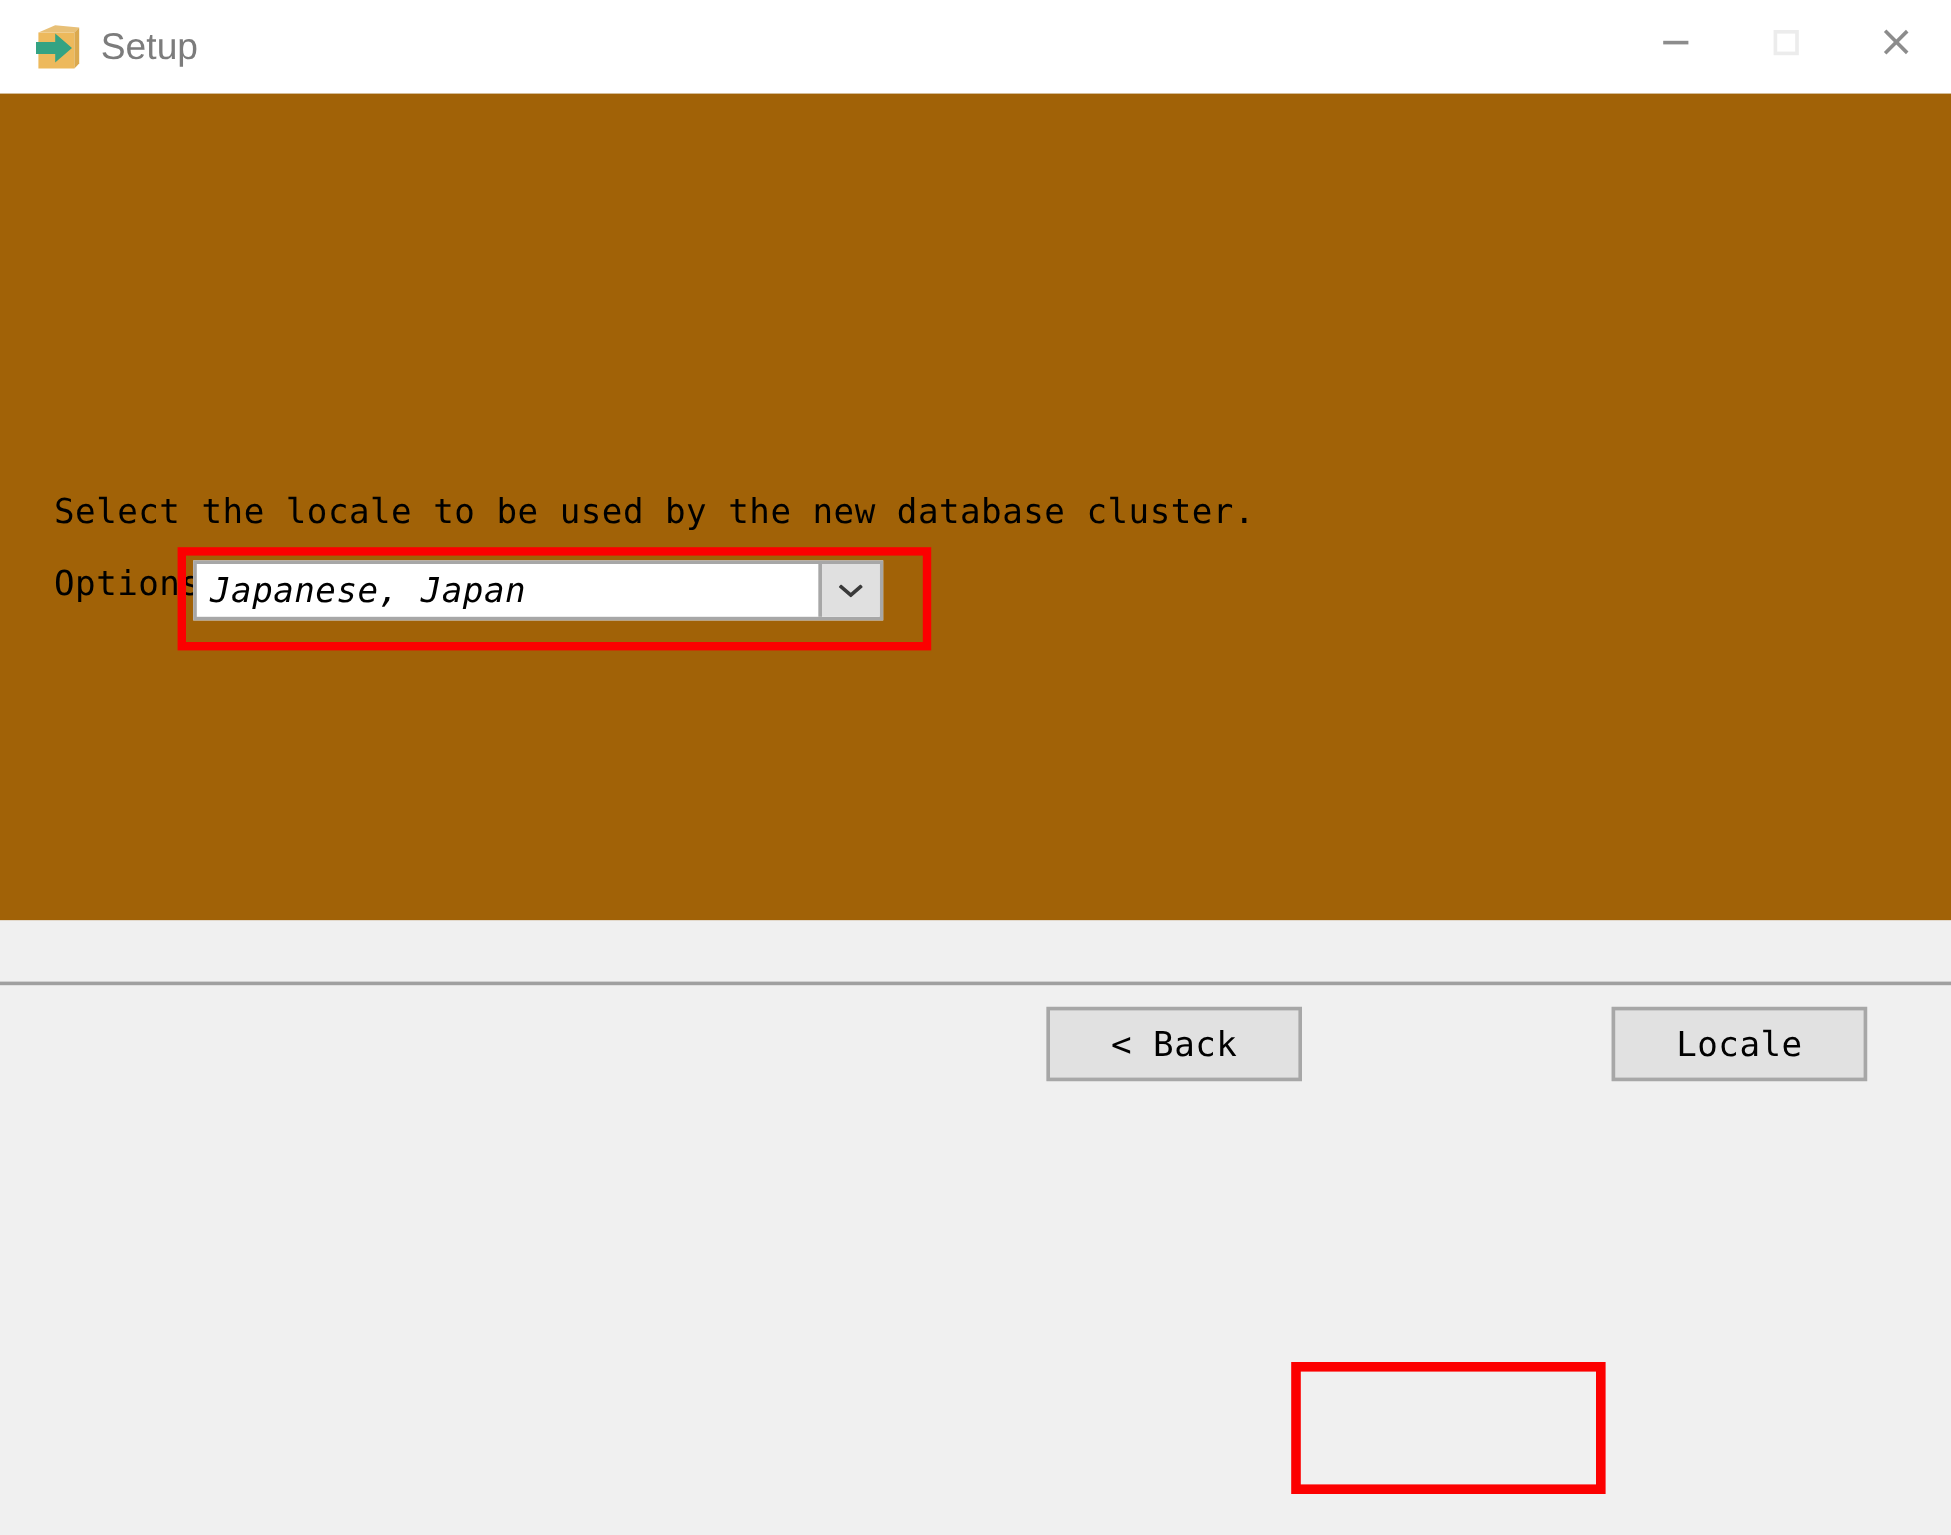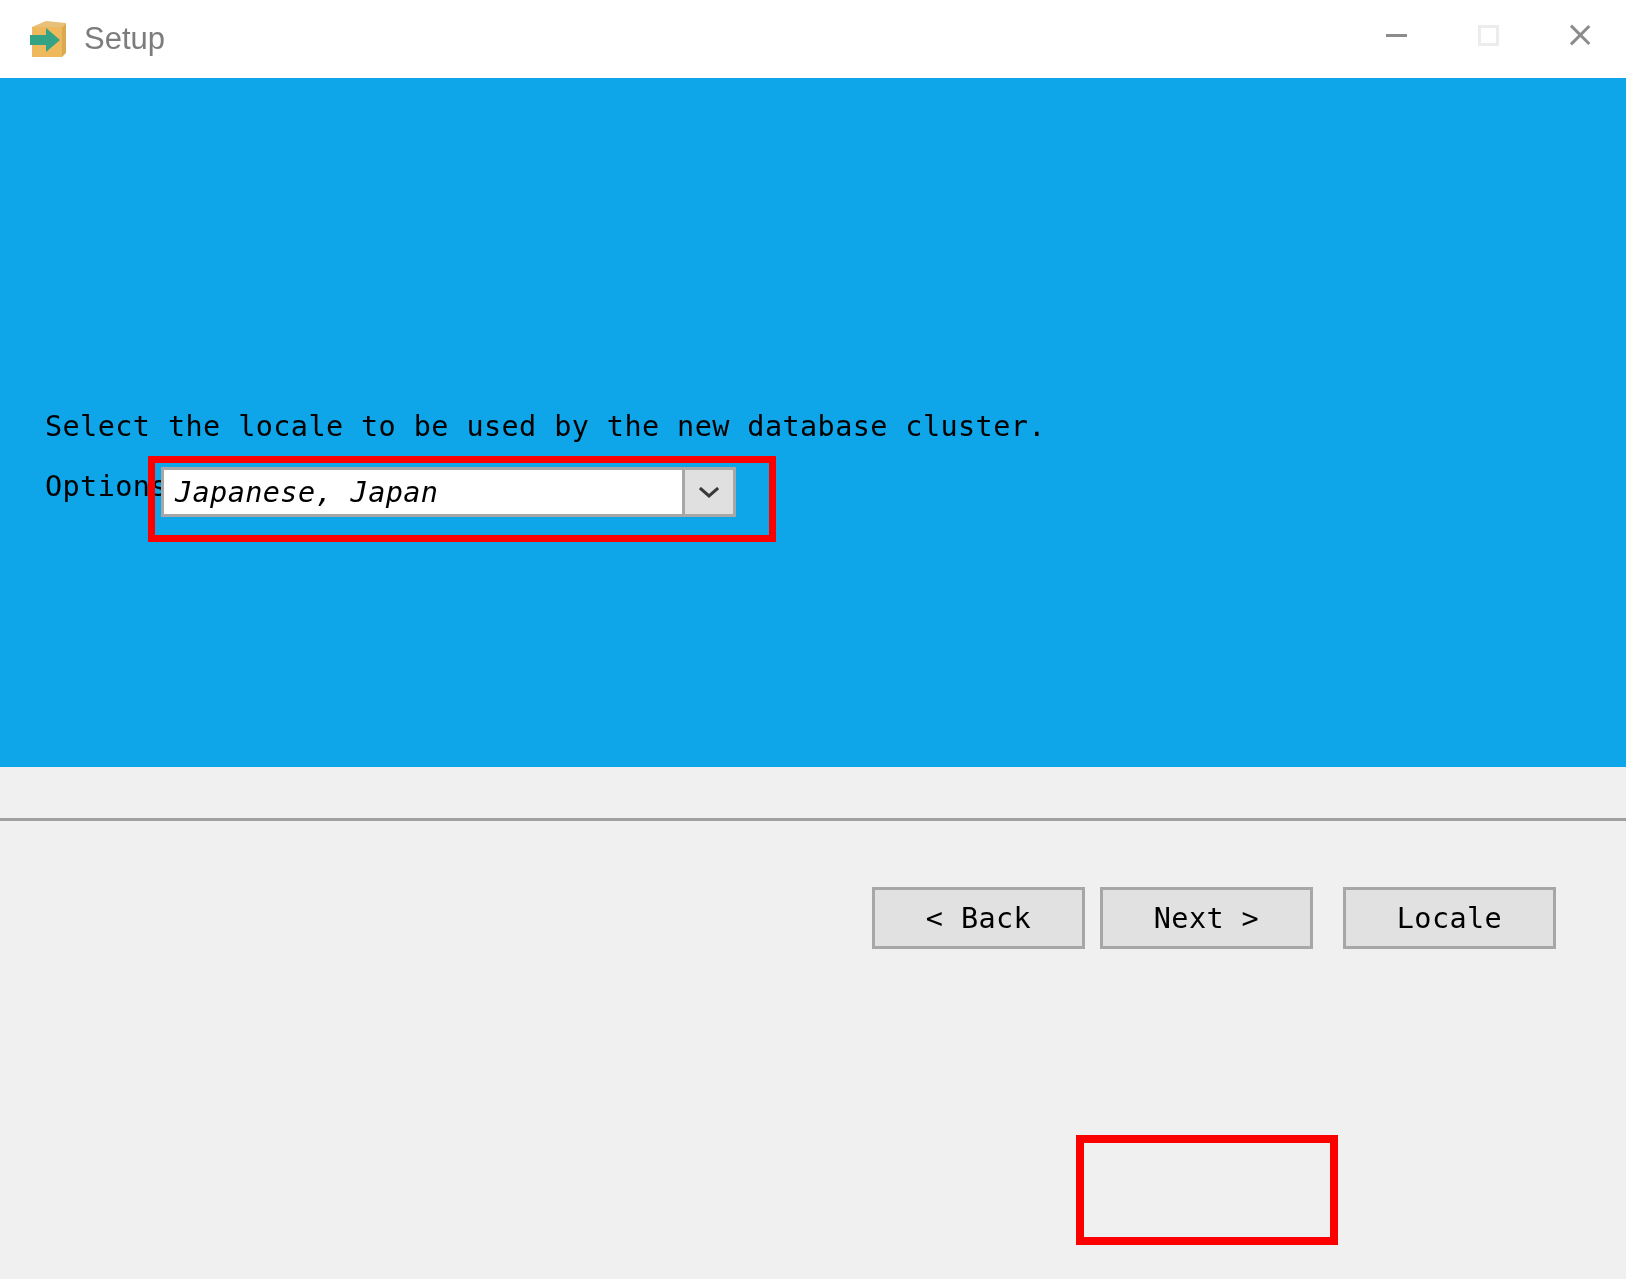--- a/index.html
+++ b/index.html
@@ -125,21 +125,21 @@
     right: 10px;
     top: 2px;
     width: 200px;
     height: 166px;
   }
 
   
   .body {
     position: relative;
     flex: 1 1 auto;
-    background: #0ea5e9;
+    background: #a16207;
   }
   .intro-text {
     position: absolute;
     left: 45px;
     top: 332px;
     font-size: 28.5px;
     color: #000000;
     letter-spacing: 0.4px;
     white-space: nowrap;
   }
@@ -256,21 +256,20 @@
     box-sizing: border-box;
     display: flex;
     align-items: center;
     justify-content: center;
     font-family: "DejaVu Sans Mono", monospace;
     font-size: 28.5px;
     color: #000000;
     letter-spacing: 0.4px;
     white-space: nowrap;
     cursor: default;
-    margin-top: 48px;
   }
   .btn-back   { left: 872px; width: 213px; }
   .btn-next   { left: 1100px; width: 213px; }
   .btn-cancel { left: 1343px; width: 213px; }
 
   
   .redbox-next {
     position: absolute;
     left: 1076px;
     top: 1135px;
@@ -331,20 +330,19 @@
       </span>
     </div>
 
     <div class="redbox-locale"></div>
 
   </div>
 
   <div class="footer">
     <div class="button-bar">
       <div class="btn btn-back">&lt; Back</div>
-      <div class="btn btn-next">Next &gt;</div>
       <div class="btn btn-cancel">Locale</div>
     </div>
   </div>
 
   <div class="redbox-next"></div>
 
 </div>
 
 </body></html>

